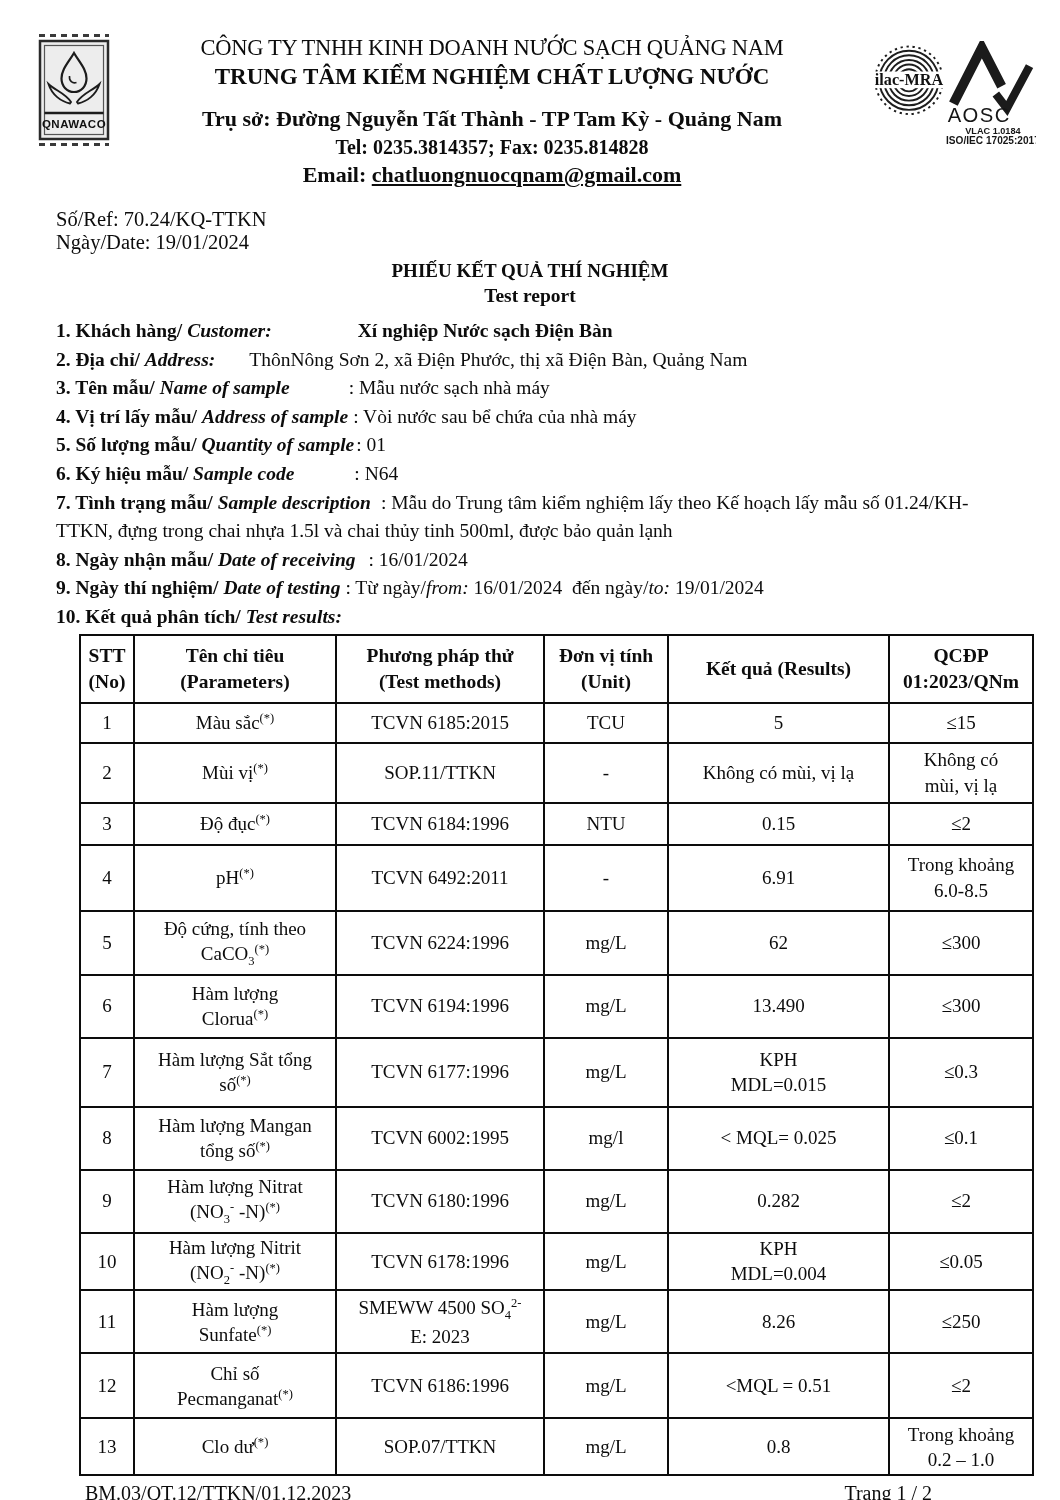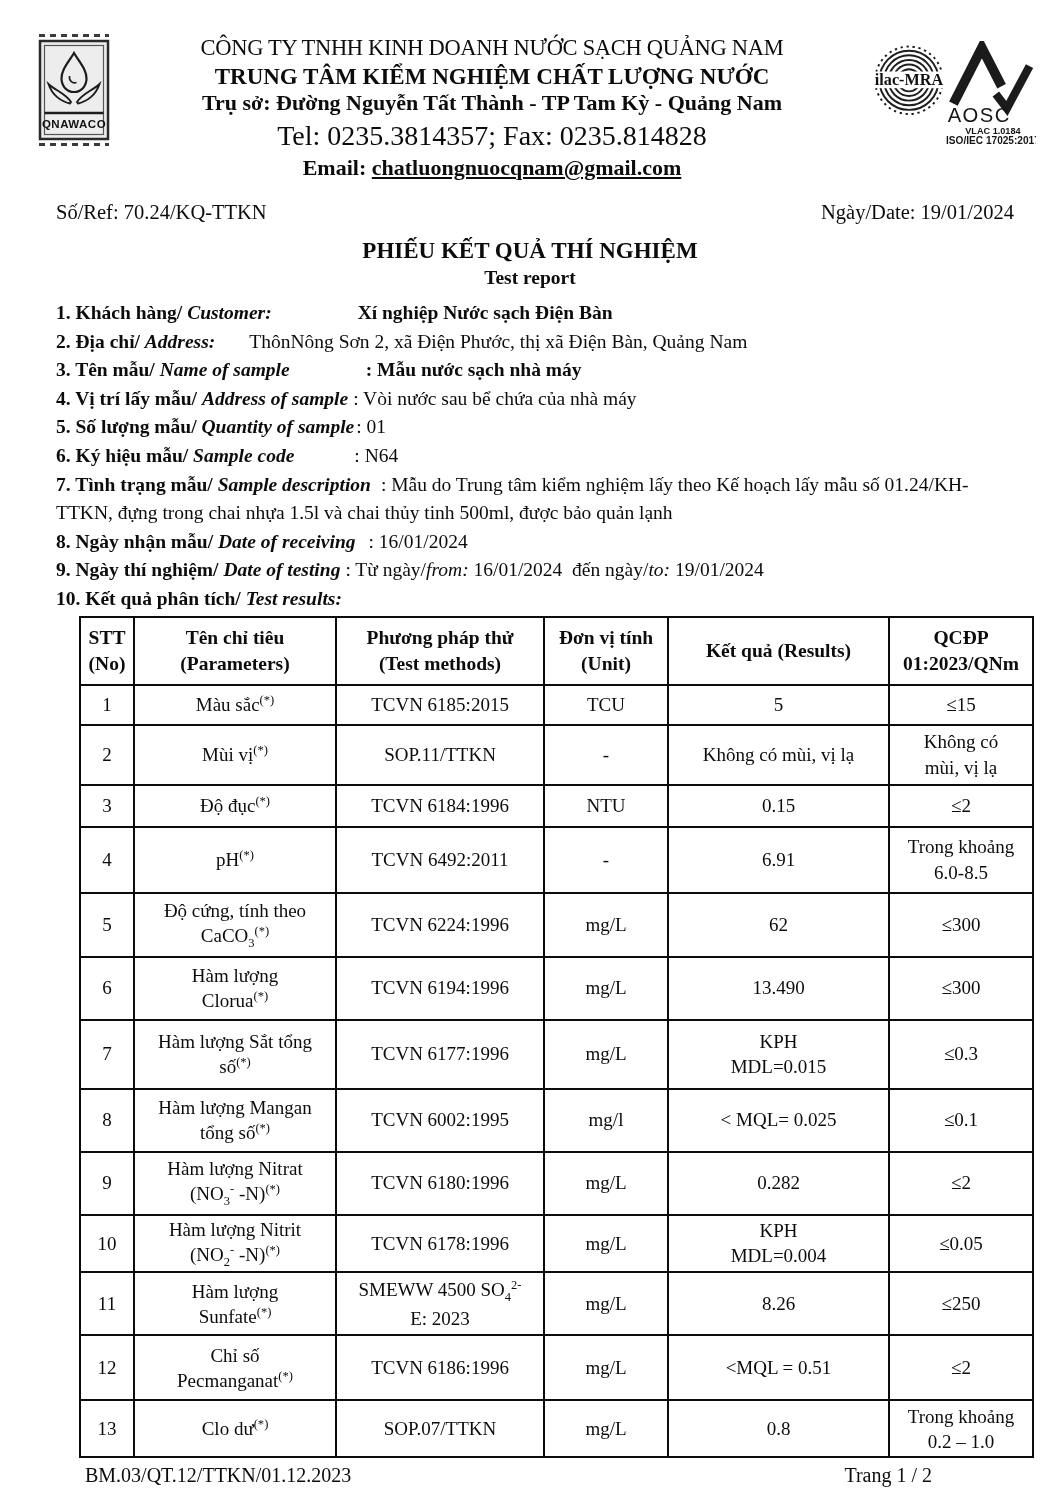--- a/index.html
+++ b/index.html
@@ -11,39 +11,39 @@
     color:#0c0c0c;
     font-family:"Liberation Serif","DejaVu Serif",serif;
     overflow:hidden;
   }
   
   .letterhead{display:flex;align-items:flex-start;margin:33px 24px 0 36px;}
   .stamp-wrap{flex:0 0 auto;}
   .lh-center{flex:1 1 auto;text-align:center;margin-top:2px;padding:0 6px;}
   .lh-line1{font-size:22.5px;letter-spacing:-0.3px;white-space:nowrap;}
   .lh-line2{font-size:23px;font-weight:bold;margin-top:3px;white-space:nowrap;}
-  .lh-line3{font-size:22px;font-weight:bold;margin-top:0;white-space:nowrap;}
-  .lh-line4{font-size:28px;font-weight:normal;margin-top:4px;}
+  .lh-line3{font-size:22px;font-weight:bold;margin-top:16px;white-space:nowrap;}
+  .lh-line4{font-size:20px;font-weight:bold;margin-top:4px;}
   .lh-line5{font-size:22px;font-weight:bold;margin-top:3px;}
   .lh-email{text-decoration:underline;font-weight:bold;}
   .logo-group{flex:0 0 auto;display:flex;align-items:flex-start;gap:0;margin-top:8px;}
   
-  .ref-row{display:flex;justify-content:space-between;margin:20px 46px 0 56px;font-size:20.5px;}
-  
-  .doc-title{text-align:center;font-size:23px;font-weight:bold;margin-top:14px;}
+  .ref-row{display:flex;margin:20px 46px 0 56px;font-size:20.5px;flex-direction:column;}
+  
+  .doc-title{text-align:center;font-size:19px;font-weight:bold;margin-top:6px;}
   .doc-subtitle{text-align:center;font-size:19.5px;font-weight:bold;margin-top:3px;}
   
   .info{margin:10px 44px 0 56px;font-size:19.5px;line-height:28.6px;}
   .info p{margin:0;}
   .lbl{font-weight:bold;text-align:center;}
   .lbl-en{font-weight:bold;font-style:italic;}
   .val{font-weight:normal;}
   .it1 .val{margin-left:86px;font-weight:bold;}
   .it2 .val{margin-left:34px;}
-  .it3 .val{margin-left:76px;font-weight:bold;}
+  .it3 .val{margin-left:59px;}
   .it4 .val{margin-left:5px;}
   .it5 .val{margin-left:2px;}
   .it6 .val{margin-left:60px;}
   .it7 .val{margin-left:10px;}
   .it8 .val{margin-left:13px;}
   .it9 .val{margin-left:5px;}
   
   #results-table{
     border-collapse:collapse;
     table-layout:fixed;

